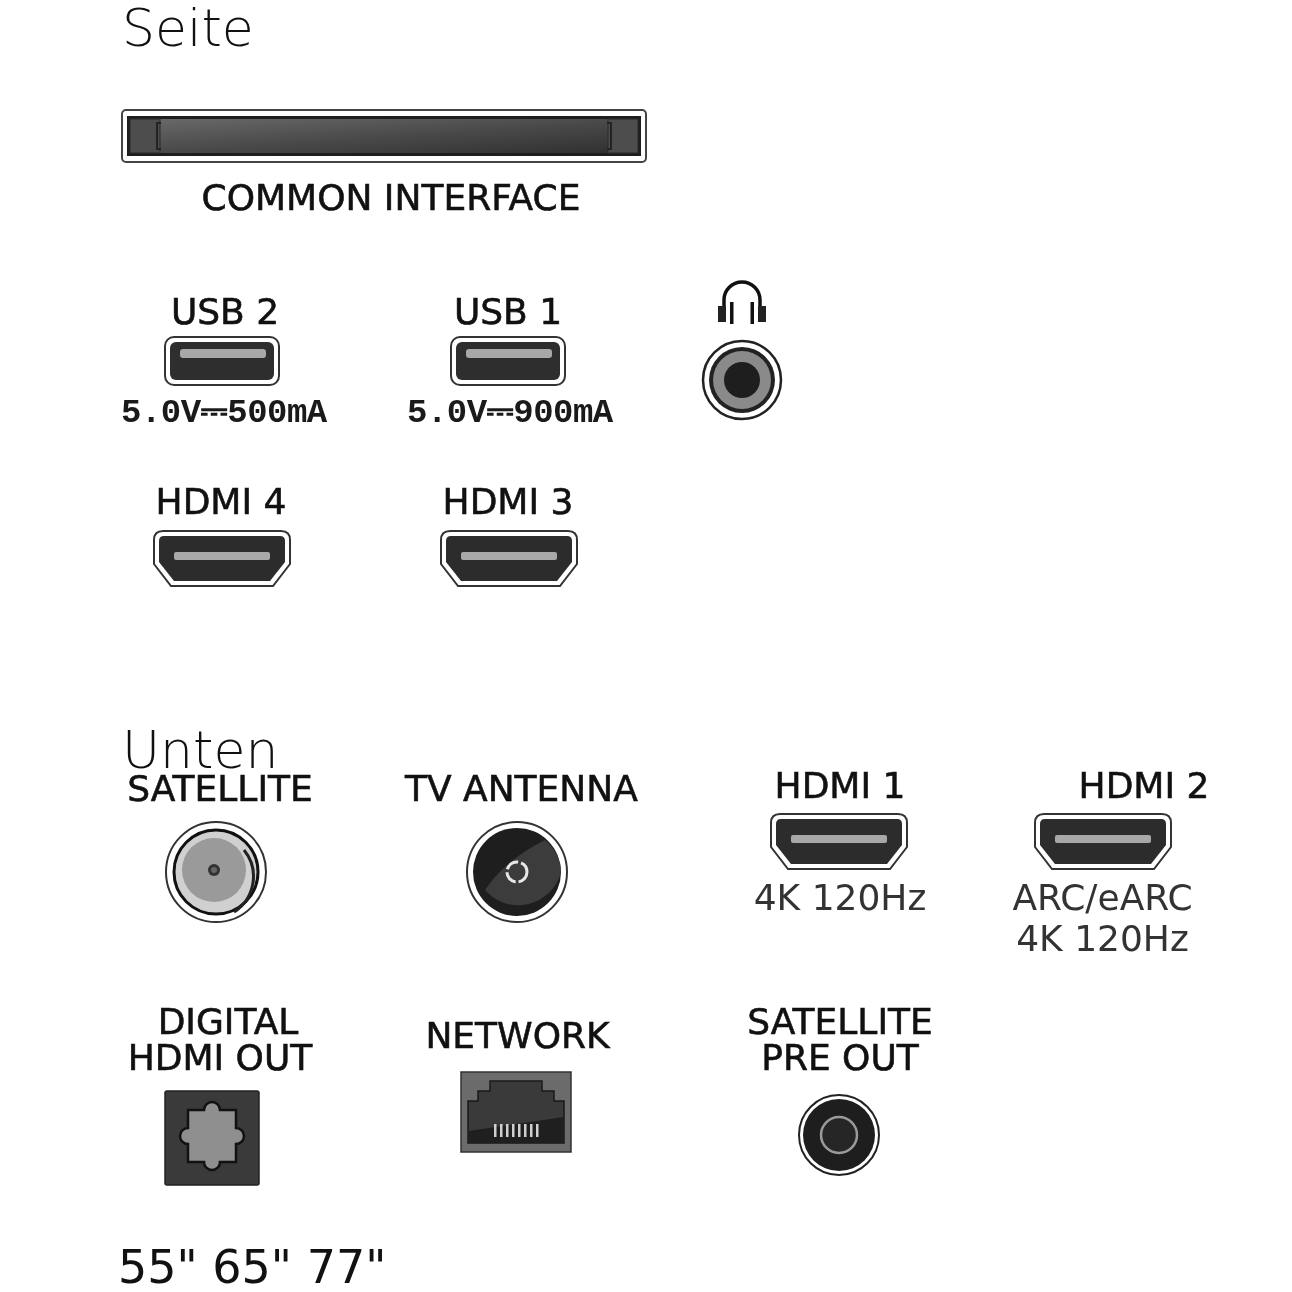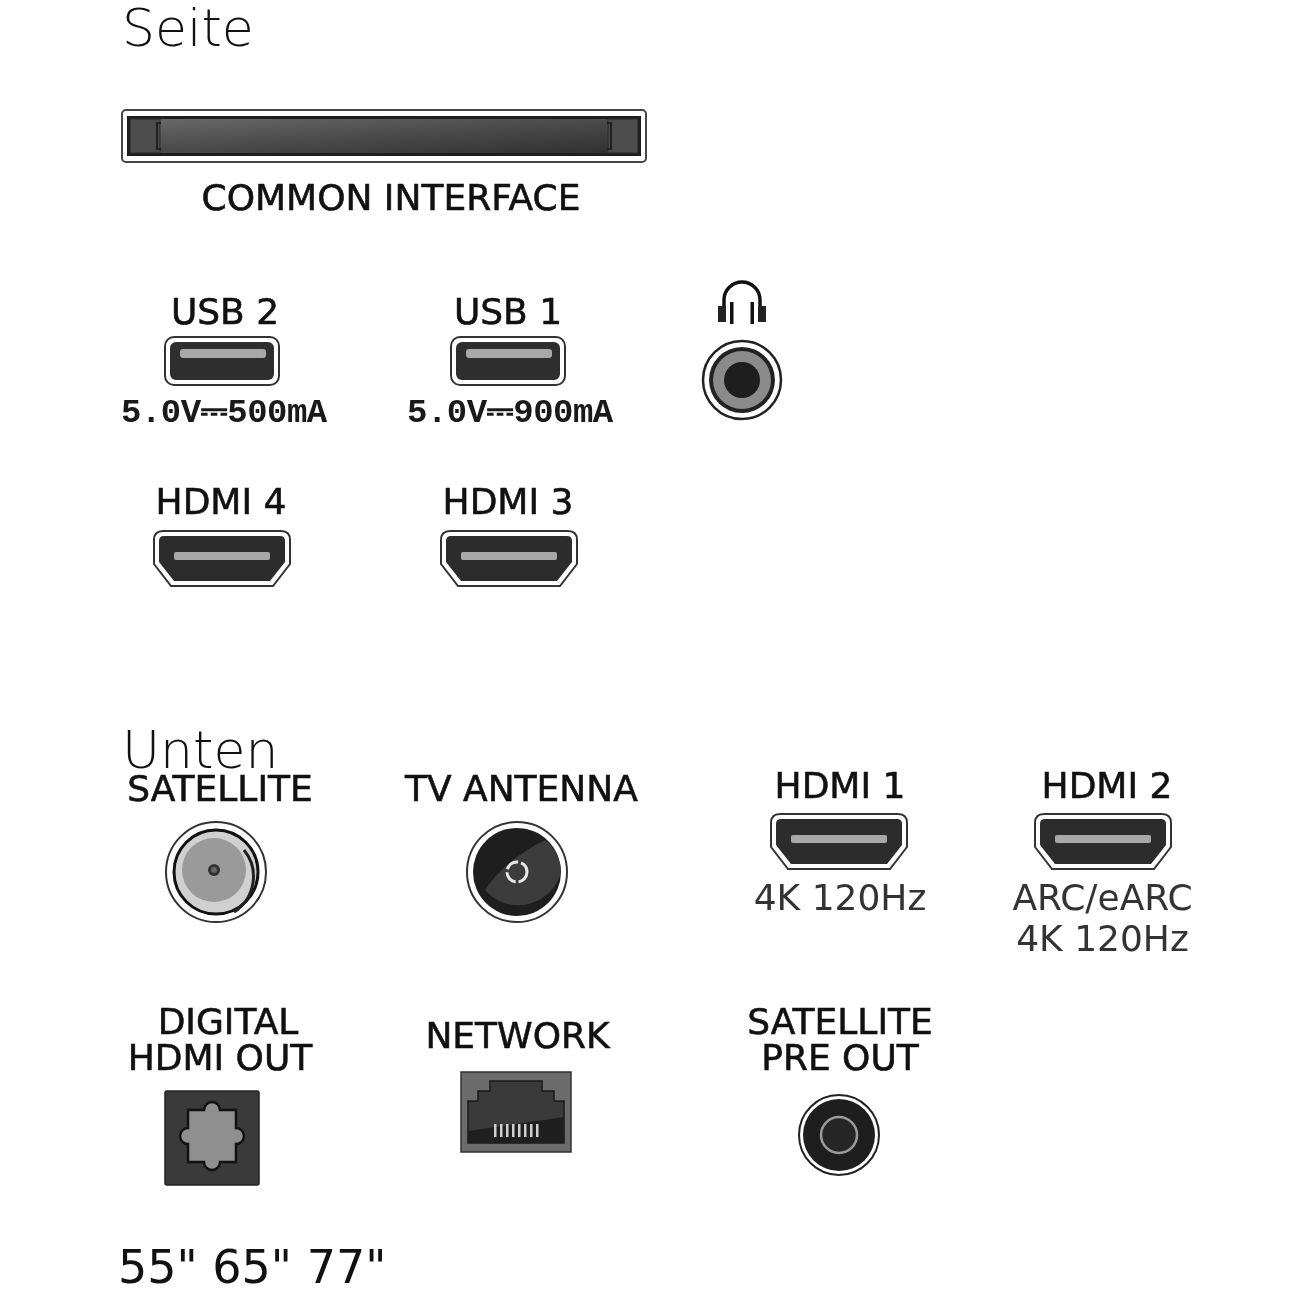--- a/index.html
+++ b/index.html
@@ -125,21 +125,21 @@
 <div class="abs label" style="left:765px; width:150px; top:768px;">HDMI 1</div>
 <div class="abs" style="left:770px; top:813px;">
   <svg width="138" height="58">
     <path d="M10 1 L128 1 Q137 1 137 10 L137 34 L120 56 L18 56 L1 34 L1 10 Q1 1 10 1 Z" fill="#fff" stroke="#333" stroke-width="2"></path>
     <path d="M11 6 L127 6 Q132 6 132 11 L132 32 L117 51 L21 51 L6 32 L6 11 Q6 6 11 6 Z" fill="#2c2c2c"></path>
     <rect x="21" y="22" width="96" height="8" rx="2" fill="#a8a8a8"></rect>
   </svg>
 </div>
 <div class="abs sub" style="left:740px; width:200px; top:877px;">4K 120Hz</div>
 
-<div class="abs label" style="left:1032px; width:150px; top:768px;">HDMI 2</div>
+<div class="abs label" style="left:1069px; width:150px; top:768px;">HDMI 2</div>
 <div class="abs" style="left:1034px; top:813px;">
   <svg width="138" height="58">
     <path d="M10 1 L128 1 Q137 1 137 10 L137 34 L120 56 L18 56 L1 34 L1 10 Q1 1 10 1 Z" fill="#fff" stroke="#333" stroke-width="2"></path>
     <path d="M11 6 L127 6 Q132 6 132 11 L132 32 L117 51 L21 51 L6 32 L6 11 Q6 6 11 6 Z" fill="#2c2c2c"></path>
     <rect x="21" y="22" width="96" height="8" rx="2" fill="#a8a8a8"></rect>
   </svg>
 </div>
 <div class="abs sub" style="left:1000px; width:205px; top:877px;">ARC/eARC</div>
 <div class="abs sub" style="left:1000px; width:205px; top:918px;">4K 120Hz</div>
 

